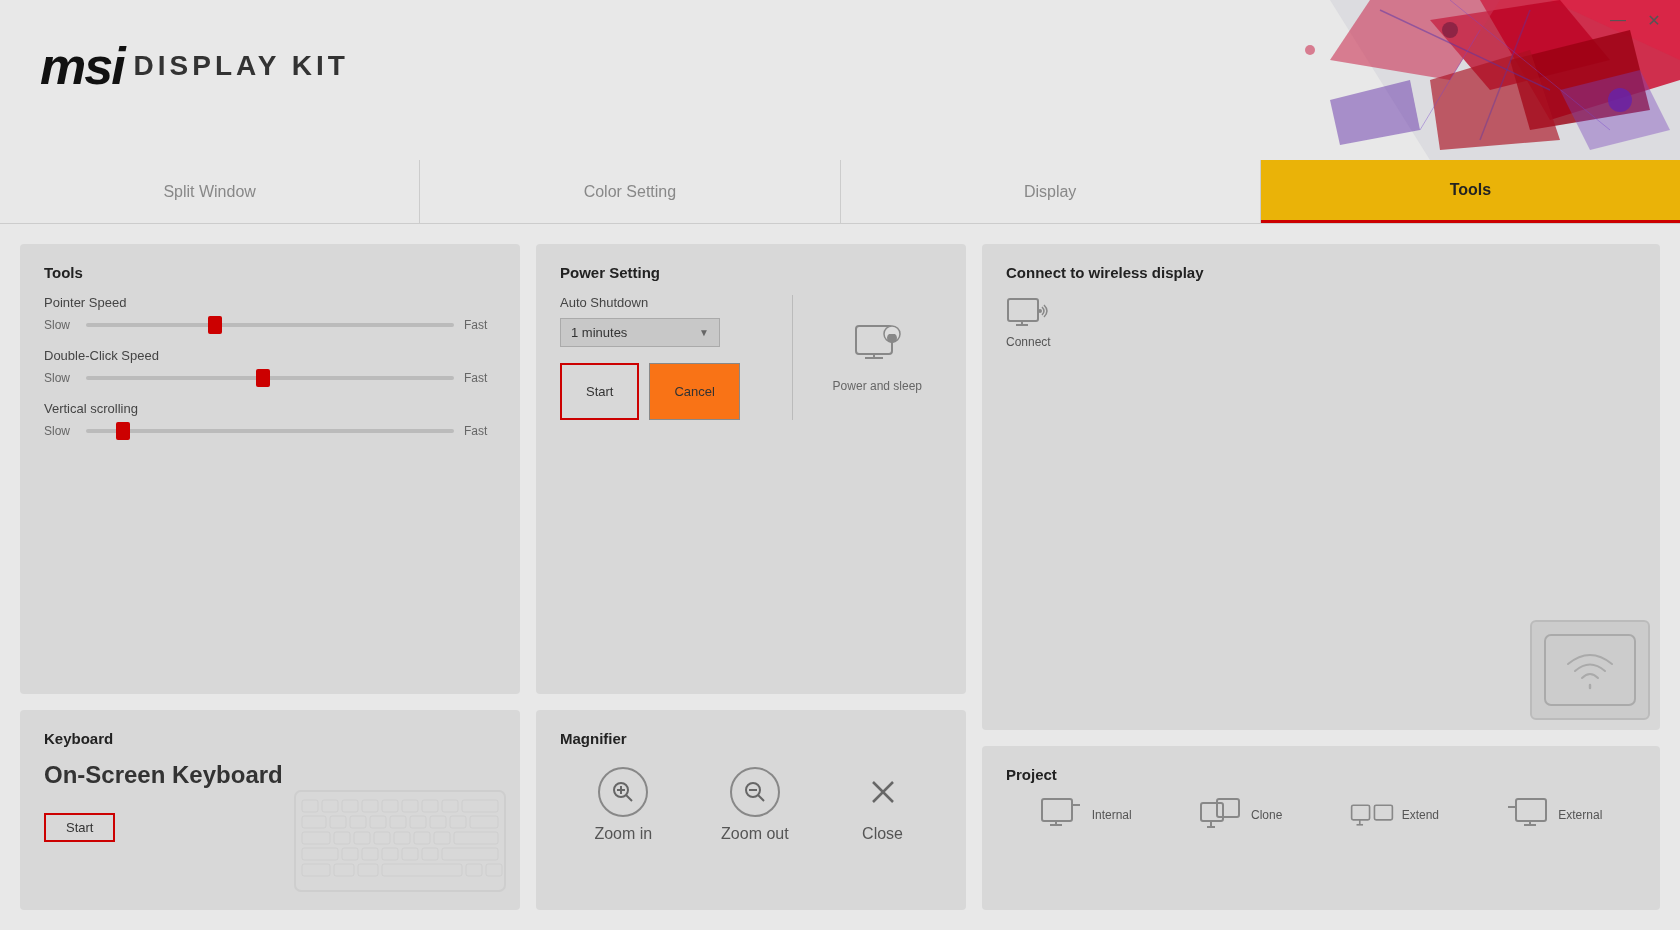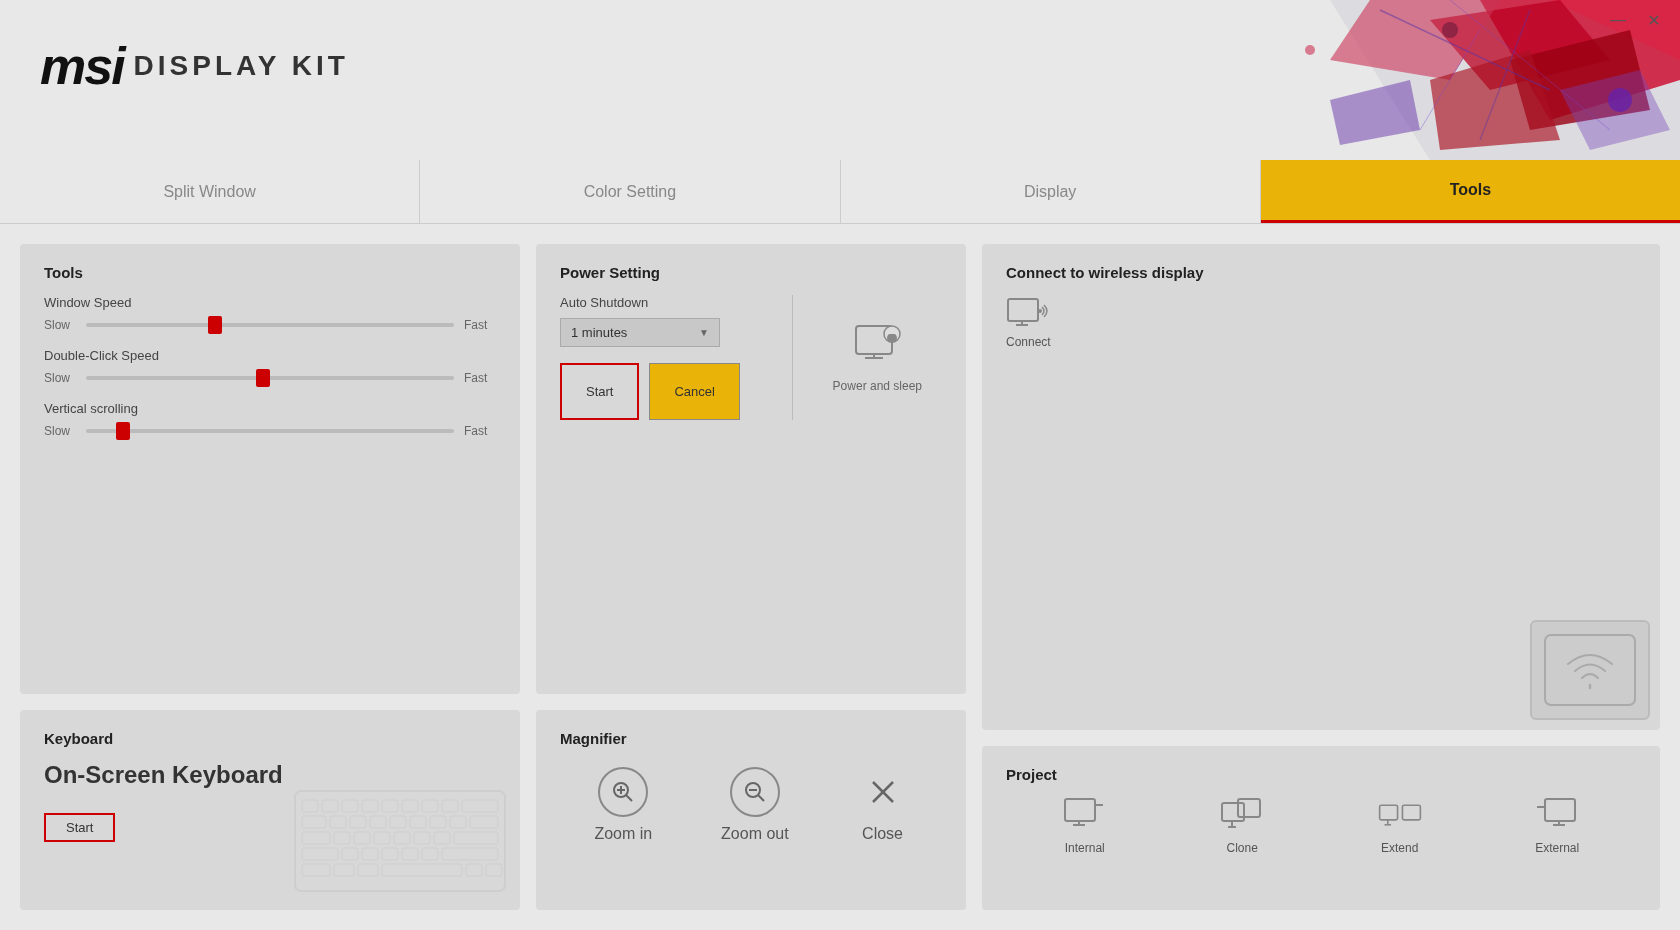--- a/index.html
+++ b/index.html
@@ -271,21 +271,21 @@
     .btn-start {
       border: 2px solid #cc0000;
       background: transparent;
       color: #333;
       padding: 8px 24px;
       font-size: 13px;
       cursor: pointer;
     }
     .btn-cancel {
       border: 1px solid #888;
-      background: #eab308;
+      background: #f97316;
       color: #333;
       padding: 20px 24px;
       font-size: 13px;
       cursor: pointer;
     }
     .power-right {
       display: flex;
       flex-direction: column;
       align-items: center;
       justify-content: center;
@@ -373,21 +373,21 @@
       height: 164px;
     }
     .project-buttons {
       display: flex;
       align-items: center;
       justify-content: space-around;
       margin-top: 14px;
     }
     .project-icon-btn {
       display: flex;
-      flex-direction: column;
+      flex-direction: row;
       align-items: center;
       gap: 8px;
       cursor: pointer;
       text-align: center;
     }
     .project-icon {
       width: 44px;
       height: 36px;
     }
     .project-icon-label {
@@ -452,21 +452,21 @@
 </div>
 
 <div class="main-content">
 
   <div class="col-left">
 
     <div class="card mouse-card">
       <div class="card-title">Tools</div>
 
       <div class="slider-group">
-        <div class="slider-label">Window Speed</div>
+        <div class="slider-label">Pointer Speed</div>
         <div class="slider-row">
           <span class="slider-side-label">Slow</span>
           <div class="slider-track">
             <div class="slider-thumb" style="left: 35%;"></div>
           </div>
           <span class="slider-side-label right">Fast</span>
         </div>
       </div>
 
       <div class="slider-group">

